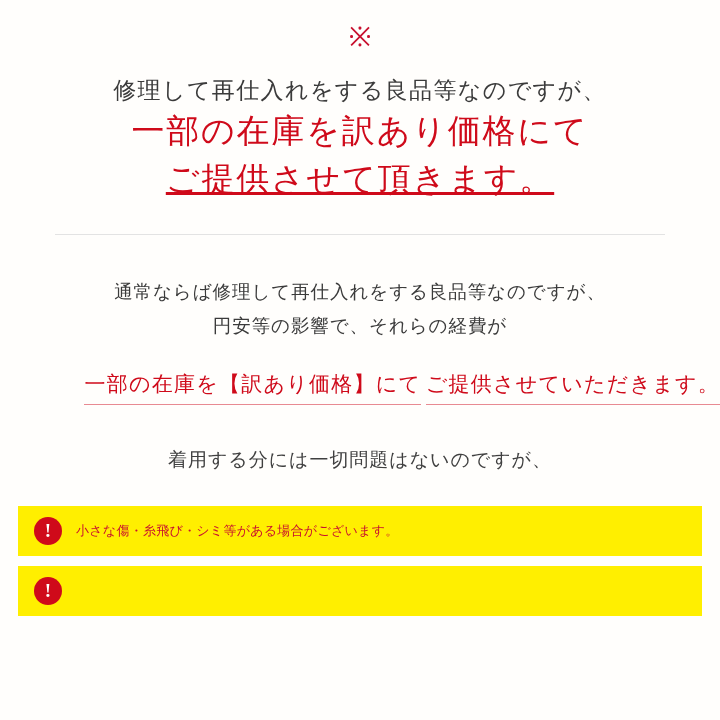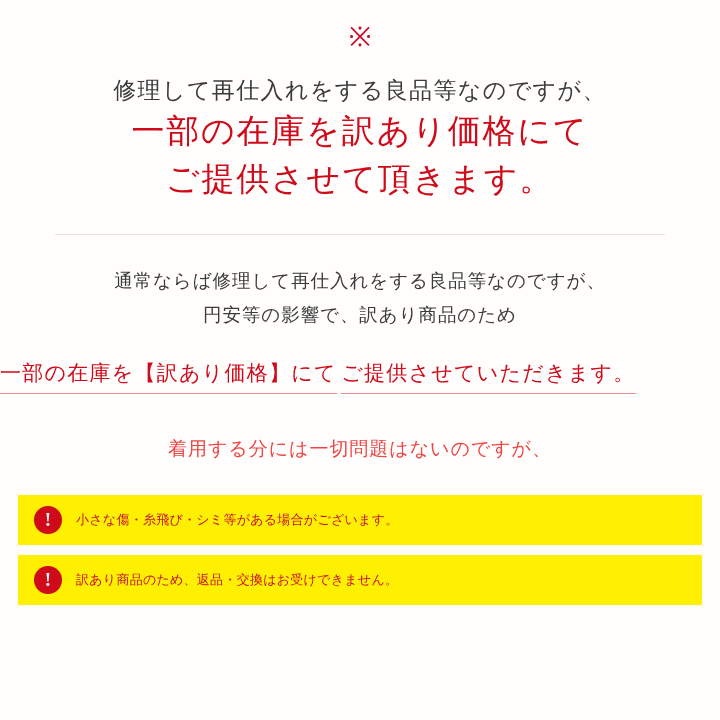--- a/index.html
+++ b/index.html
@@ -47,67 +47,68 @@
   .headline .big {
     color: #cf0a1a;
     font-size: 33px;
     letter-spacing: 0.055em;
     line-height: 1.42;
     font-weight: normal;
     white-space: nowrap;
   }
   .headline .big.second {
     margin-top: 2px;
+    text-decoration: underline;
   }
 
   
   .divider {
     width: 610px;
     height: 1px;
     background: #e3e3e3;
     margin: 31px auto 0 auto;
   }
 
   
   .body-block {
     text-align: center;
-    margin-top: 29px;
+    margin-top: 40px;
   }
   .body-block .ln {
     color: #3b3b3b;
     font-size: 18.5px;
     letter-spacing: 0.05em;
     line-height: 1.82;
     white-space: nowrap;
   }
 
   
   .emph-block {
-    text-align: left;
+    text-align: right;
     margin-top: 14px;
   }
   .emph-block .eln {
     display: inline-block;
     color: #cf0a1a;
     font-size: 21px;
     letter-spacing: 0.06em;
     line-height: 1.75;
     border-bottom: 1px solid #e88a92;
     padding-bottom: 2px;
     white-space: nowrap;
   }
   .emph-block .eln.second {
     margin-top: 9px;
   }
 
   
   .note-line {
     text-align: center;
     margin-top: 42px;
-    color: #ef4444;
+    color: #404040;
     font-size: 19px;
     letter-spacing: 0.05em;
     white-space: nowrap;
   }
 
   
   .bars {
     margin-top: 33px;
     padding: 0 18px;
   }
@@ -151,34 +152,33 @@
   <div class="headline">
     <div class="lead">修理して再仕入れをする良品等なのですが、</div>
     <div class="big">一部の在庫を訳あり価格にて</div>
     <div class="big second">ご提供させて頂きます。</div>
   </div>
 
   <div class="divider"></div>
 
   <div class="body-block">
     <div class="ln">通常ならば修理して再仕入れをする良品等なのですが、</div>
-    <div class="ln">円安等の影響で、訳あり商品のため</div>
+    <div class="ln">円安等の影響で、それらの経費が</div>
   </div>
 
   <div class="emph-block">
     <div class="eln">一部の在庫を【訳あり価格】にて</div>
     <div class="eln second">ご提供させていただきます。</div>
   </div>
 
   <div class="note-line">着用する分には一切問題はないのですが、</div>
 
   <div class="bars">
     <div class="bar">
       <div class="excl">!</div>
       <div class="bar-text">小さな傷・糸飛び・シミ等がある場合がございます。</div>
     </div>
     <div class="bar">
       <div class="excl">!</div>
-      <div class="bar-text">訳あり商品のため、返品・交換はお受けできません。</div>
     </div>
   </div>
 
 </div>
 
 </body></html>

